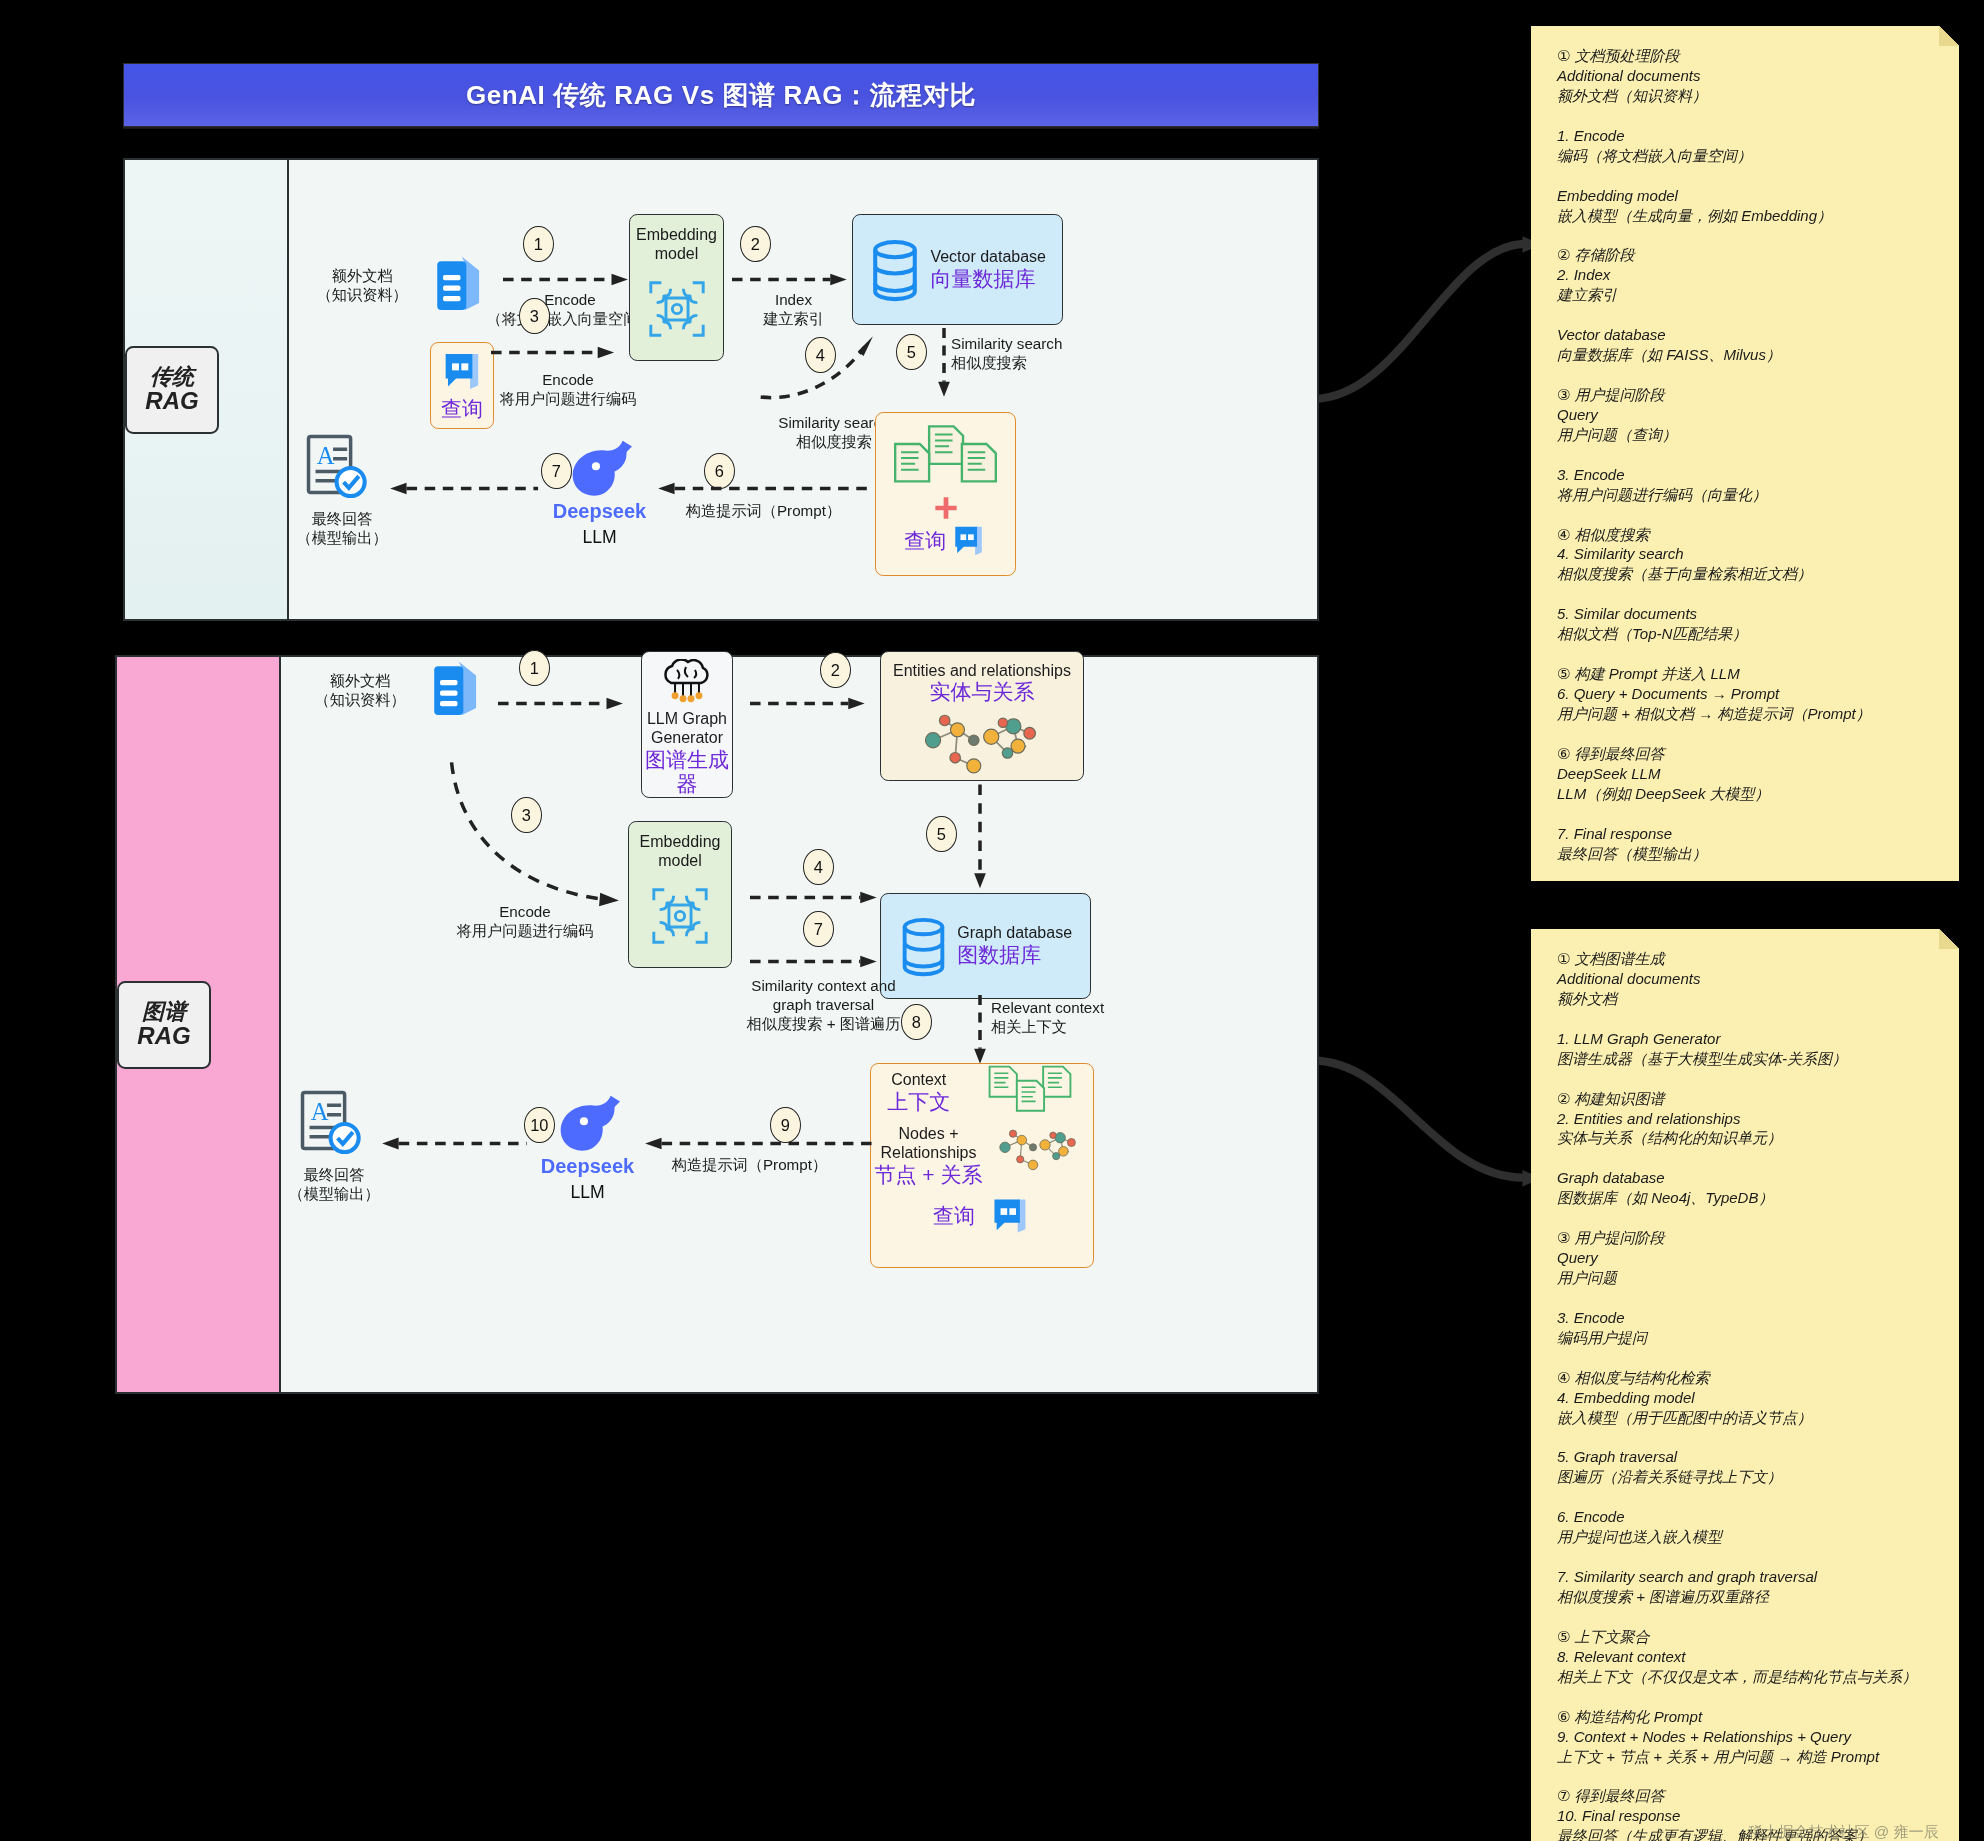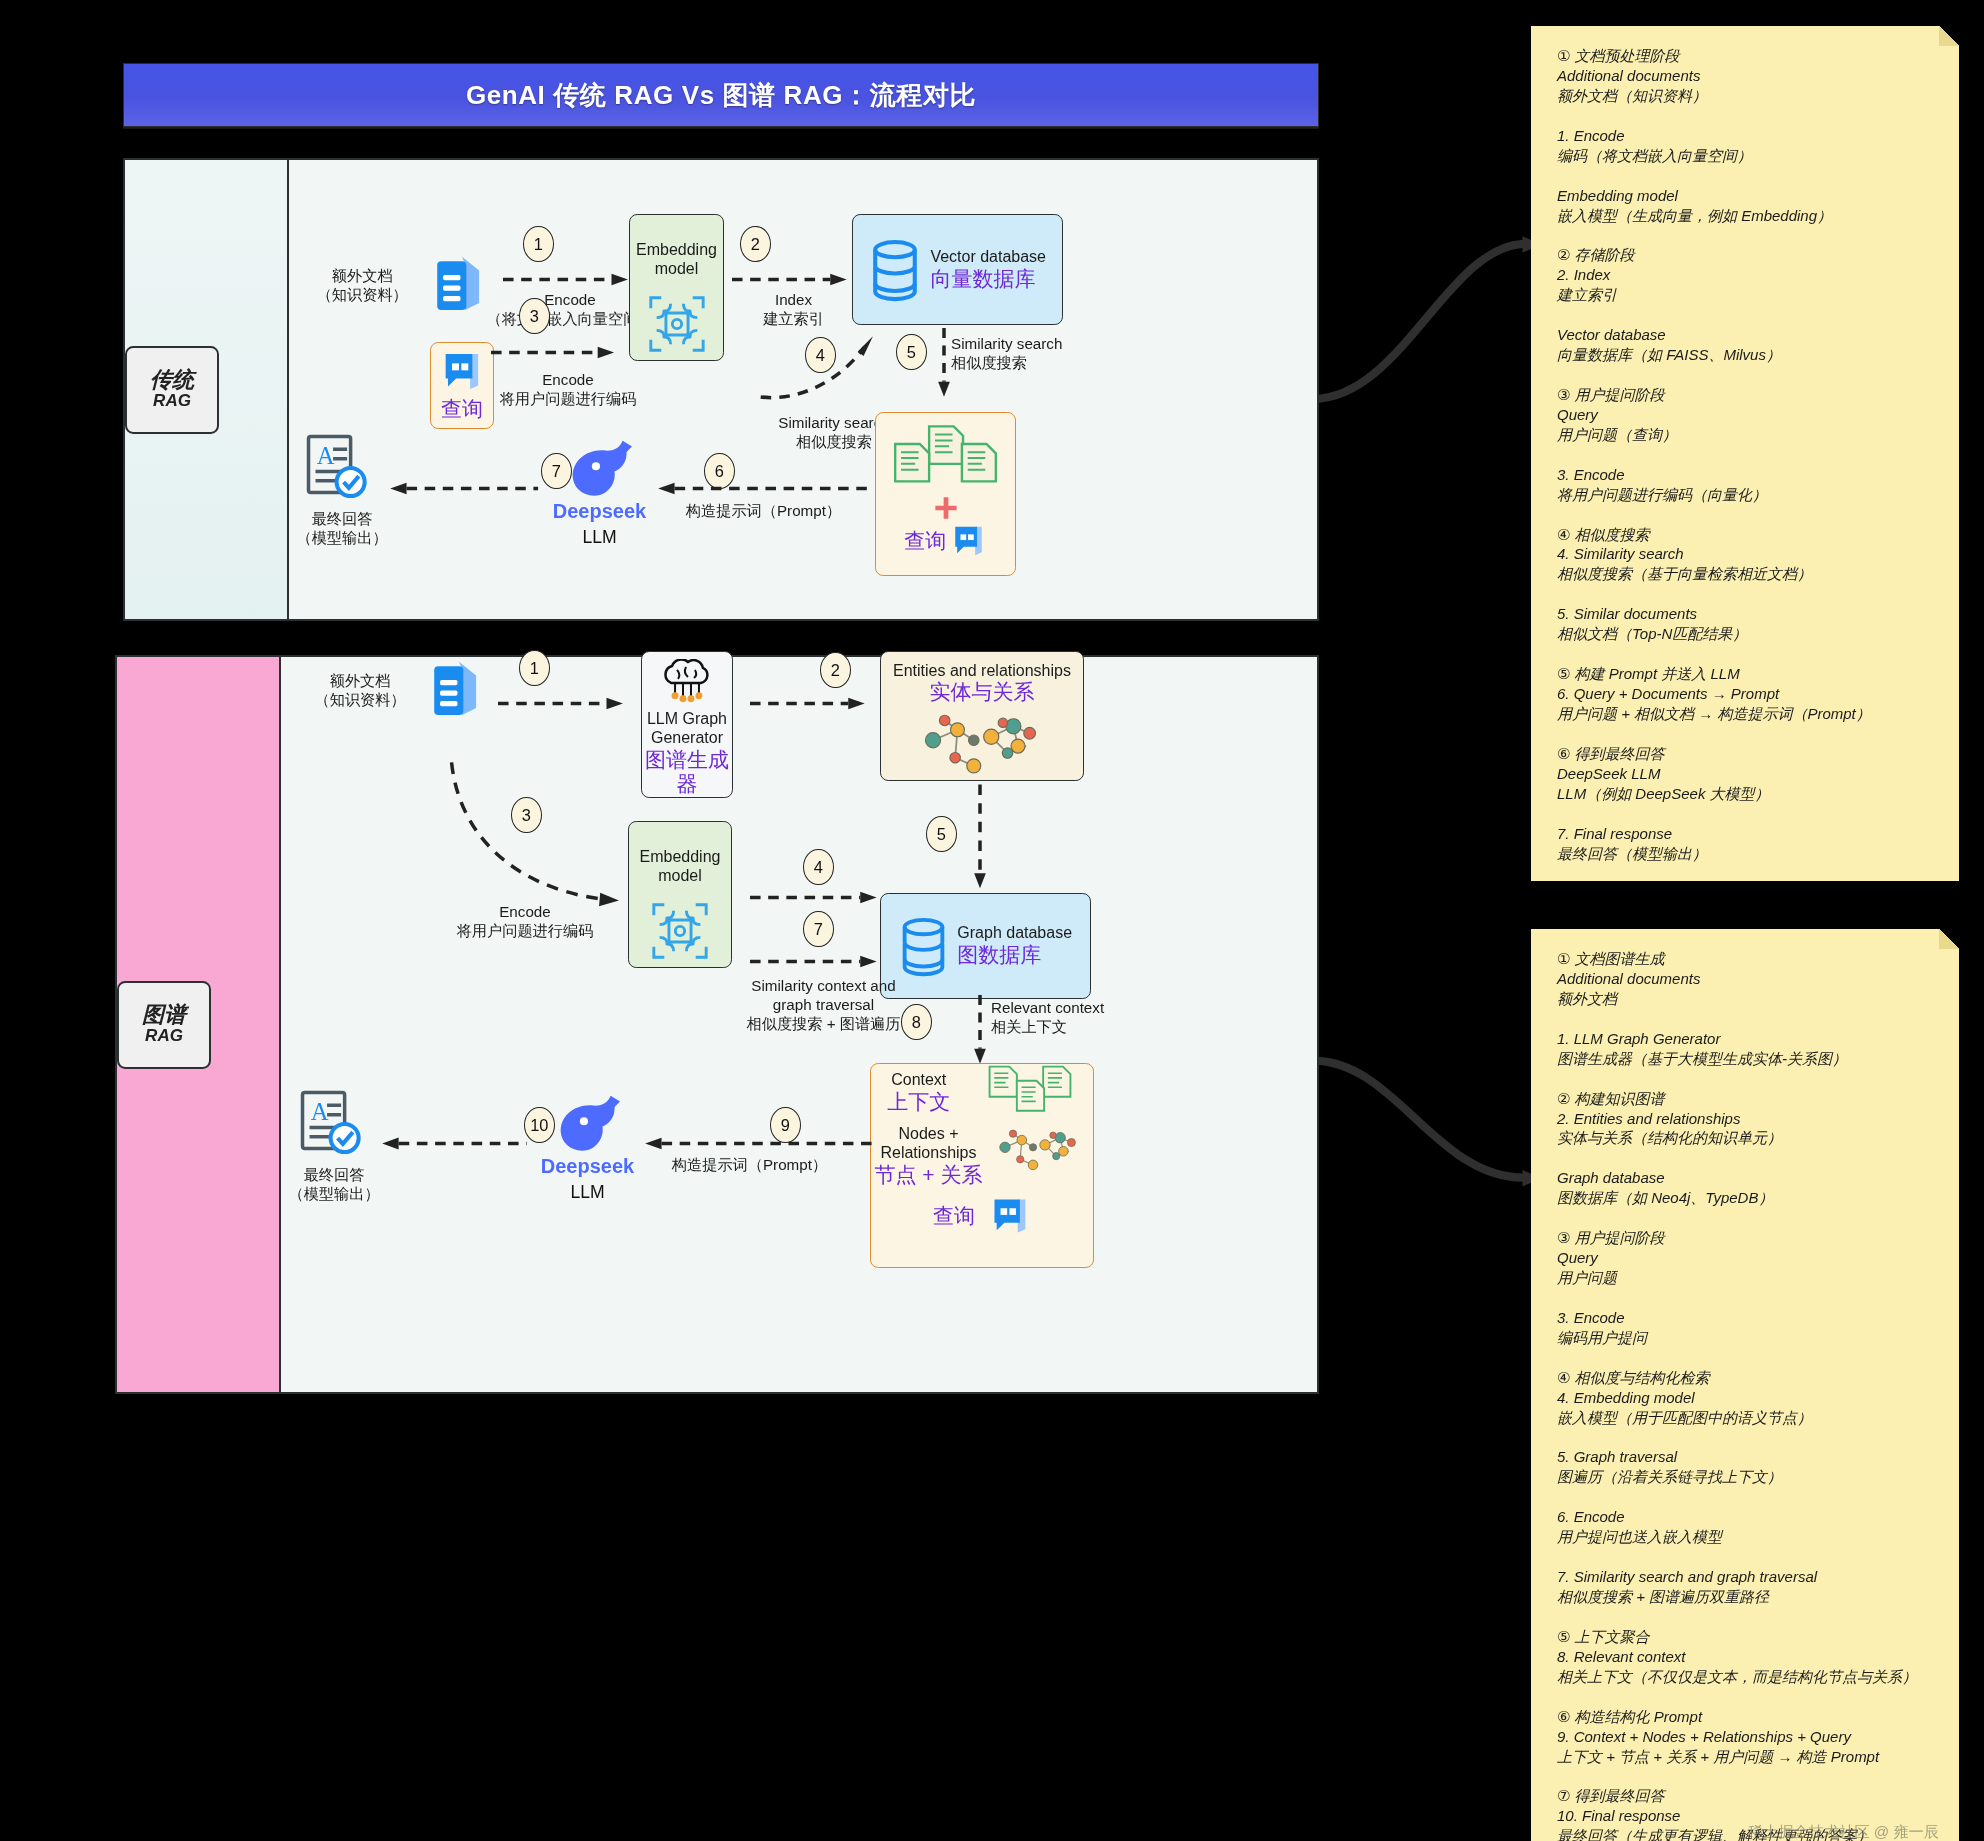--- a/index.html
+++ b/index.html
@@ -41,29 +41,29 @@
     background:linear-gradient(180deg,#eef6f5 0%,#e4f1f1 100%);
     display:flex; align-items:center; 
   }
   #panel-graph .panel-side{ background:#f9a8d4; }
   .side-chip{
     width:94px; height:88px; border:2.3px solid #2b3033; border-radius:8.2px;
     background:#f0f0f0; display:flex; flex-direction:column;
     align-items:center; justify-content:center; line-height:1.08;
   }
   .side-chip b{ font-size:22px; font-style:italic; font-weight:700; color:#222; }
-  .side-chip i{ font-size:17px; font-weight:700; color:#222; }
+  .side-chip i{ font-size:24px; font-weight:700; color:#222; }
   .panel-body{ position:relative; flex:1; }
 
   
   .abs { position:absolute; }
   .nodebox{
     position:absolute; border:1.8px solid #2b3033; border-radius:8.2px;
     display:flex; flex-direction:column; align-items:center;
-    padding-top:26px; text-align:center; line-height:1.18;
+    padding-top:11px; text-align:center; line-height:1.18;
   }
   .nodebox .t1{ font-size:16px; color:#1b1b1b; }
   .nodebox .t2{ font-size:21px; color:#6d28d9; }
   .green { background:#e2f0d9; }
   .blue  { background:#cfeaf8; }
   .cream { background:#f7f1de; }
   .white { background:#f6f7f9; }
   .orange{ background:#fdf5e4; border-color:#e08a2e; }
 
   .caption{ position:absolute; text-align:center; font-size:15.2px; color:#1b1b1b; line-height:1.25; }

